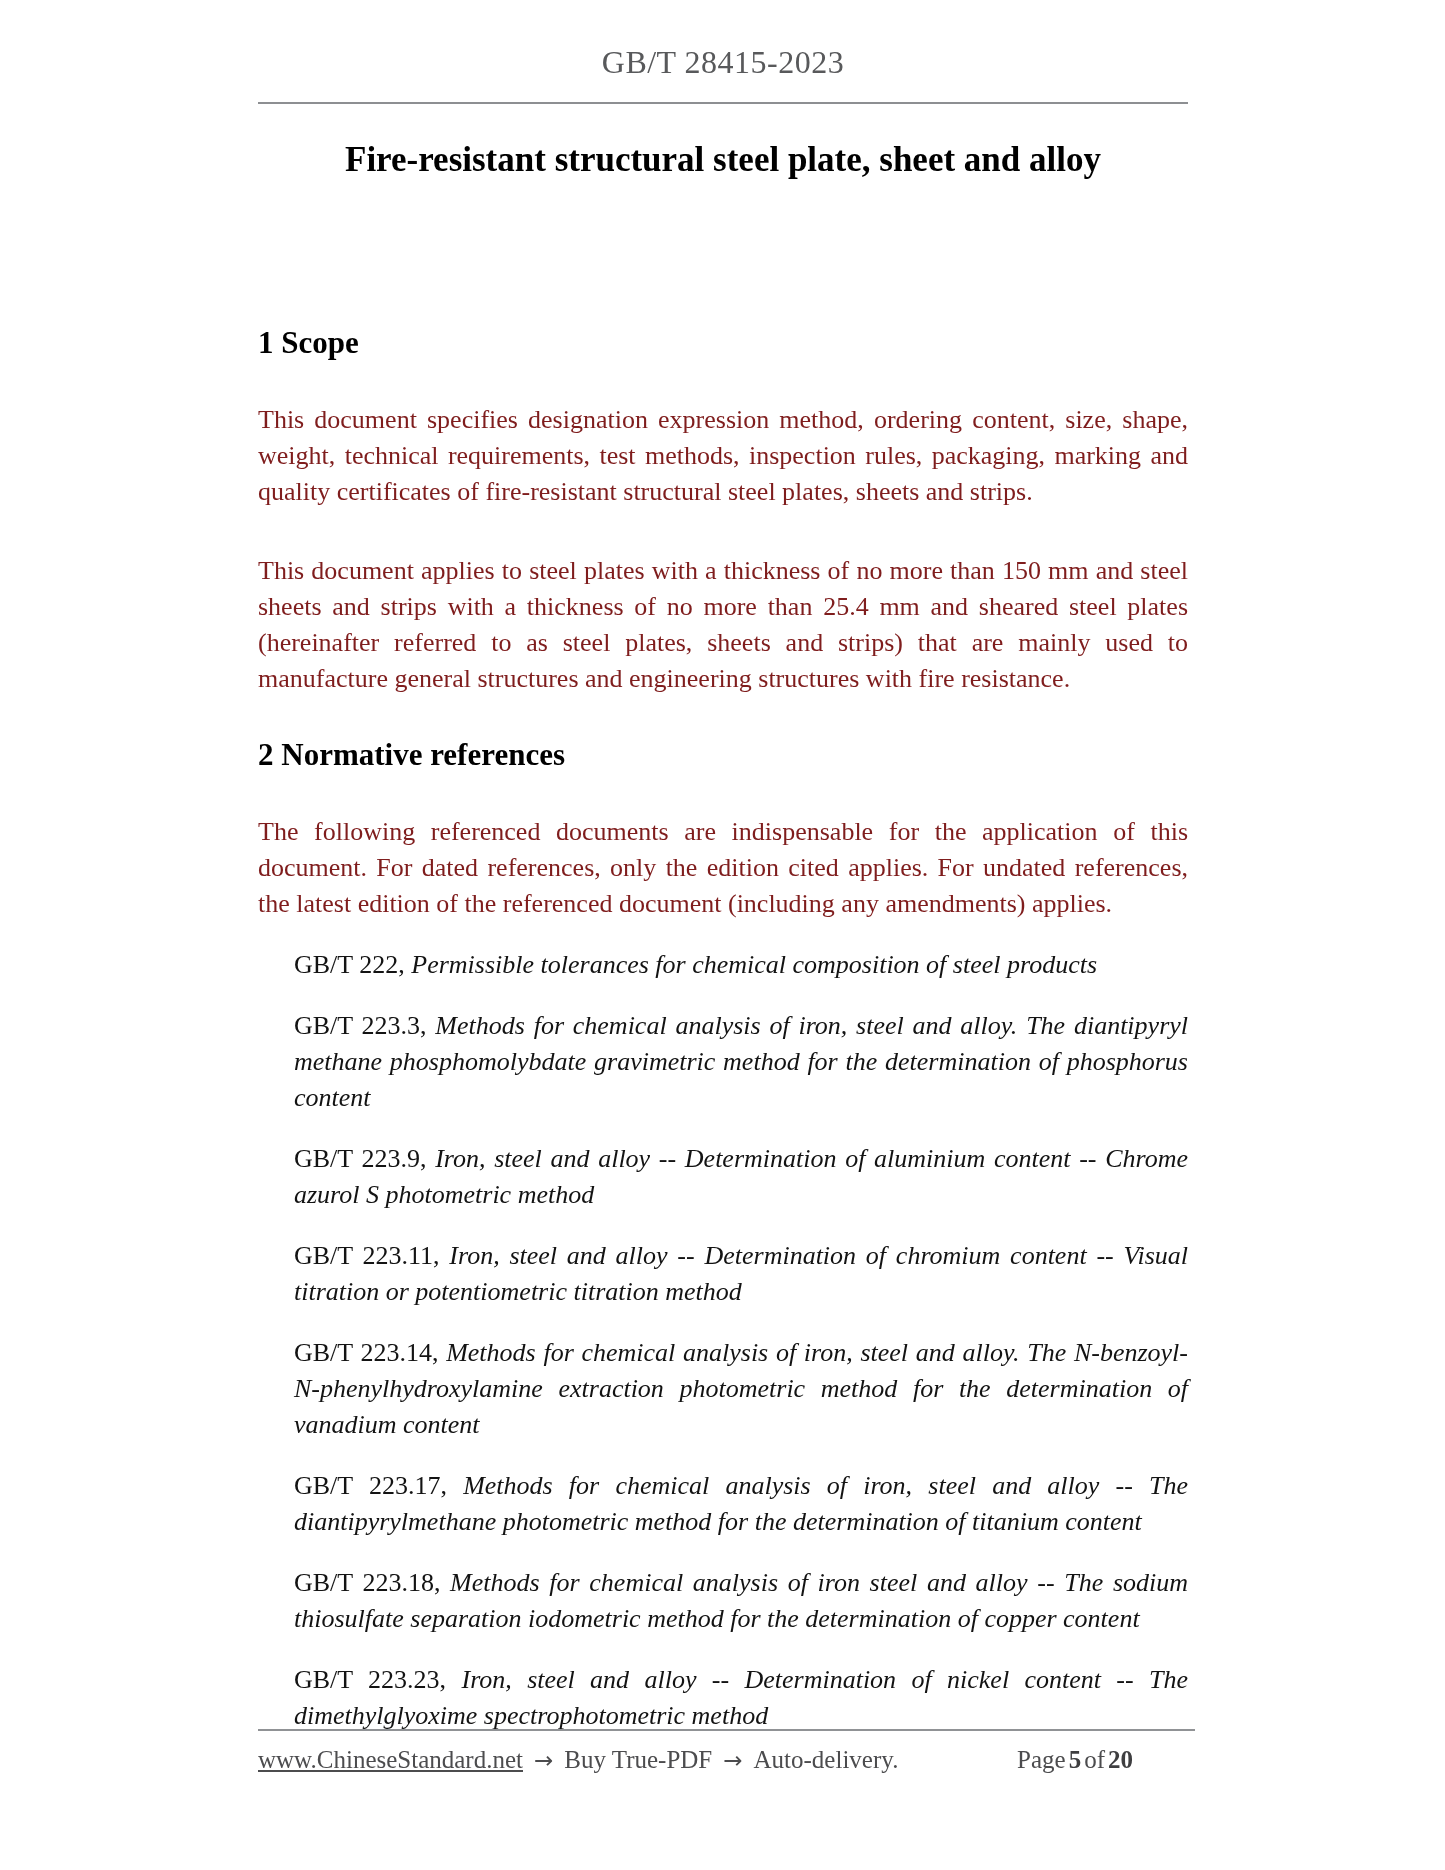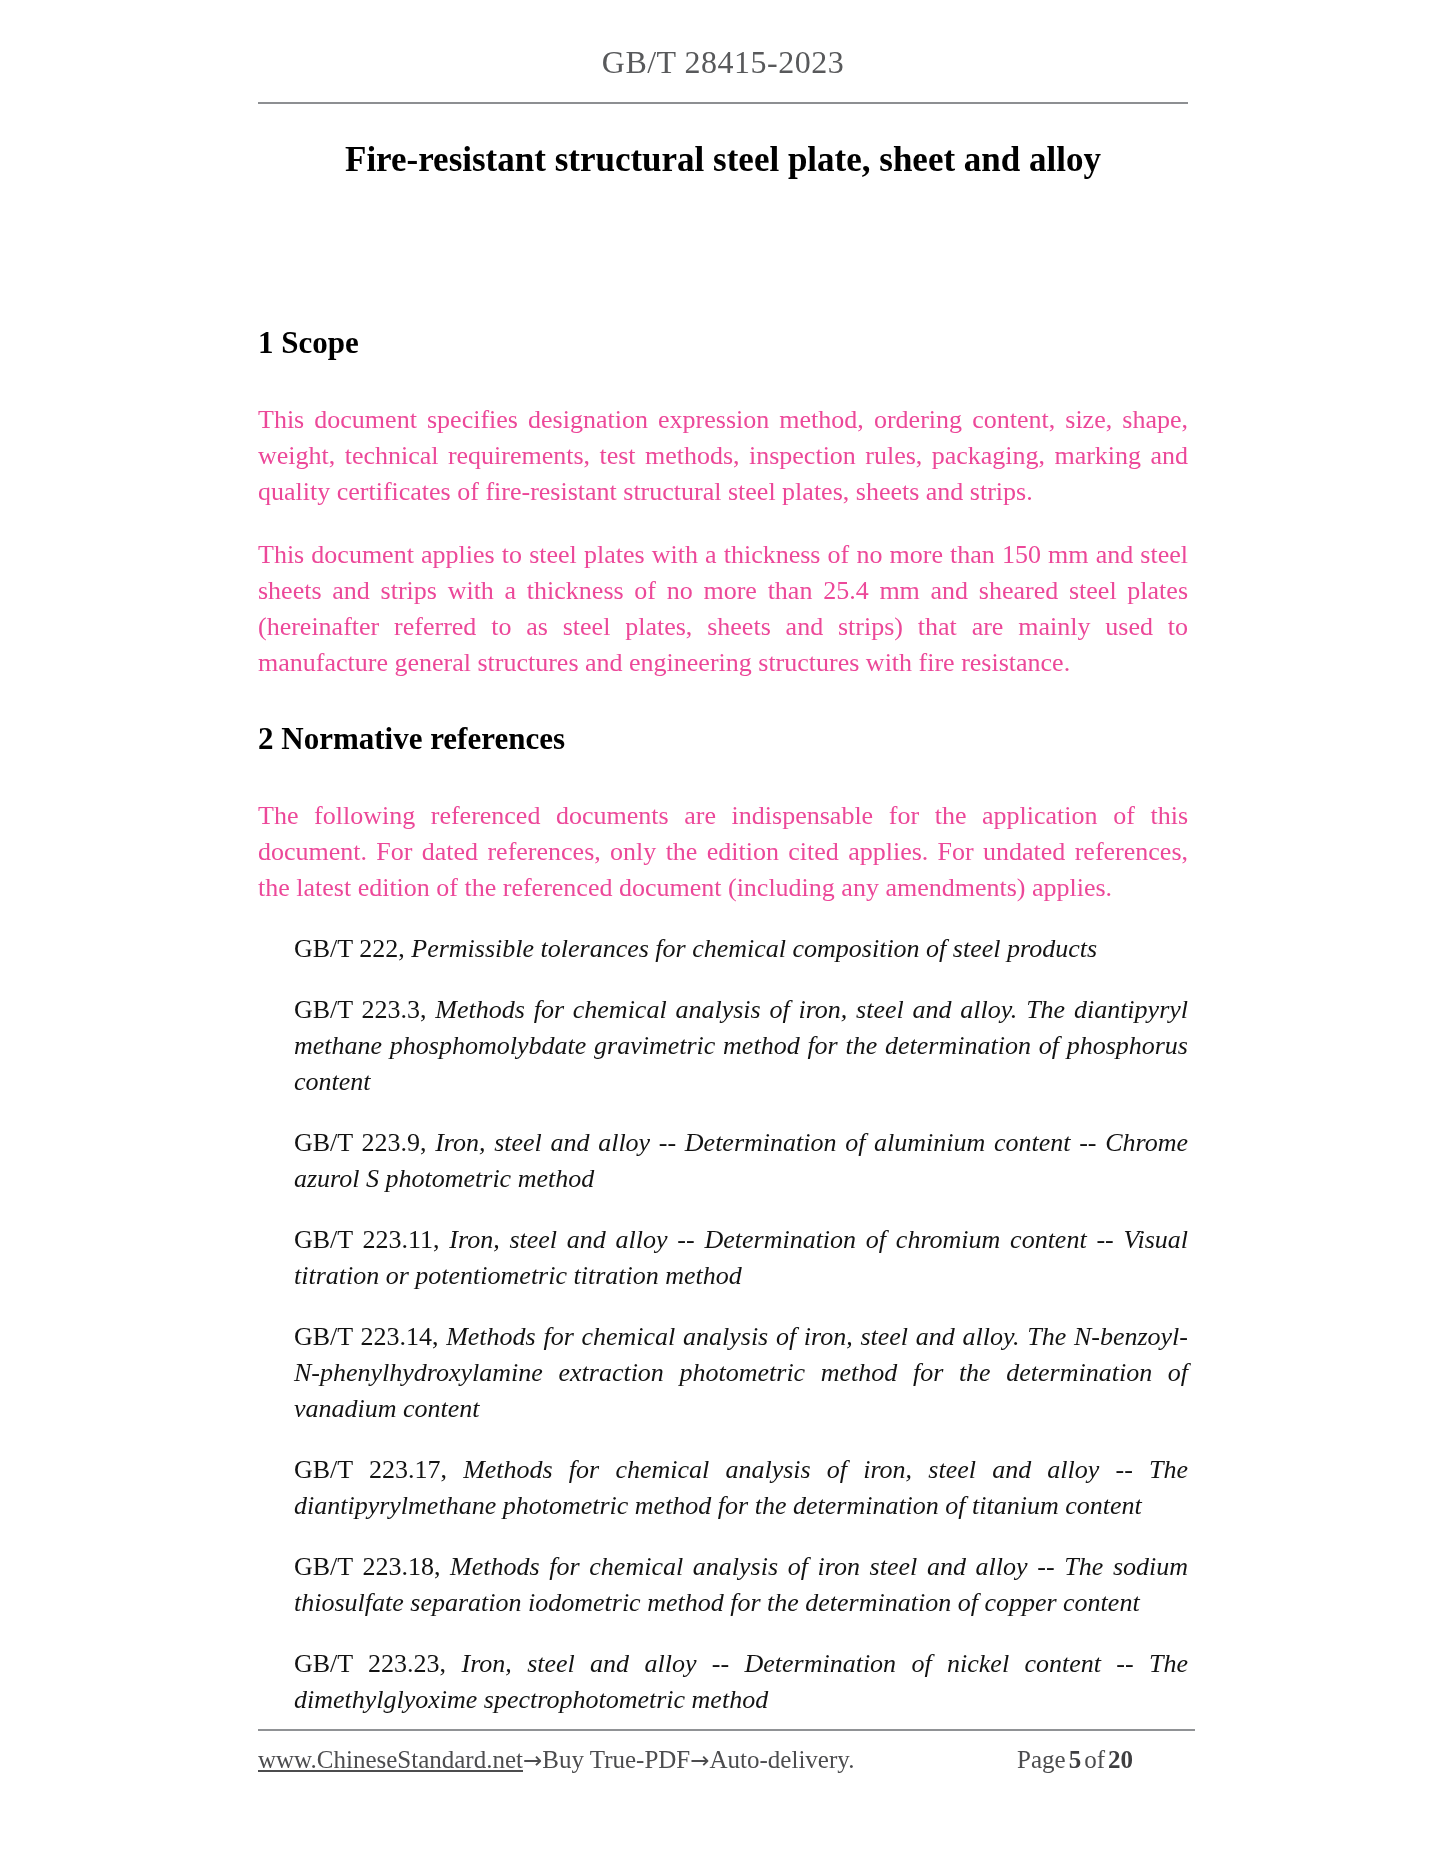--- a/index.html
+++ b/index.html
@@ -48,24 +48,24 @@
     color: #000000;
     margin: 0;
   }
   .h-scope { margin-top: 145px; }
   .h-norm  { margin-top: 40px; }
   .body-para {
     margin: 0;
     font-size: 26px;
     line-height: 36px;
     text-align: justify;
-    color: #ec4899;
+    color: #7f1d1d;
   }
   .para-first { margin-top: 41px; }
-  .para-next  { margin-top: 27px; }
+  .para-next  { margin-top: 43px; }
   .reference {
     margin: 25px 0 0 36px;
     font-size: 26px;
     line-height: 36px;
     text-align: justify;
     color: #131313;
   }
   .ref-title { font-style: italic; }
   .page-footer {
     position: absolute;
@@ -81,21 +81,21 @@
   .footer-row {
     display: flex;
     justify-content: space-between;
     align-items: baseline;
     padding-top: 15px;
     font-size: 25px;
     color: #4c4c4e;
   }
   .footer-left {
     display: flex;
-    gap: 0;
+    gap: 11px;
     align-items: baseline;
   }
   .site-link {
     text-decoration: underline;
     color: #4c4c4e;
     cursor: pointer;
   }
   .footer-arrow {
     font-family: "DejaVu Sans", sans-serif;
     font-size: 23px;

